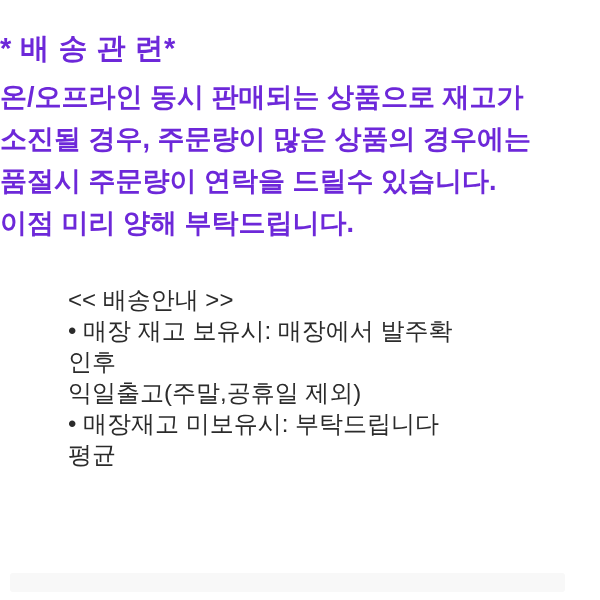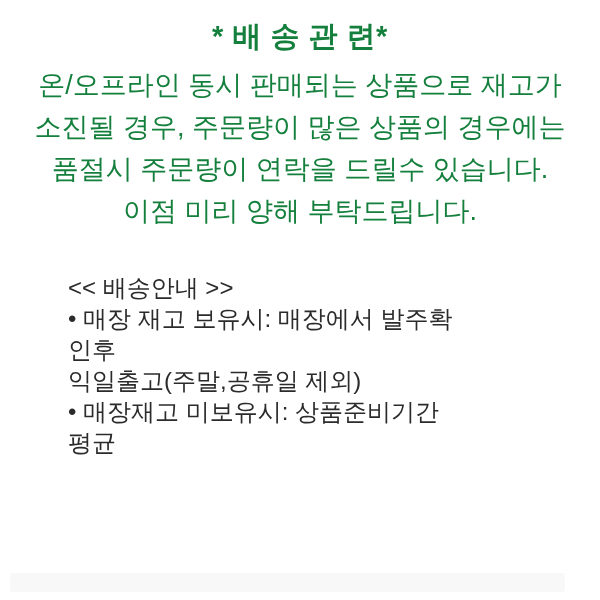--- a/index.html
+++ b/index.html
@@ -9,37 +9,36 @@
   }
   .page {
     position: relative;
     width: 600px;
     height: 600px;
     background: #ffffff;
     overflow: hidden;
     font-family: "Liberation Sans", sans-serif;
   }
   .notice {
-    padding-top: 16px;
-    text-align: center;
-    color: #15803d;
+    padding-top: 28px;
+    color: #6d28d9;
   }
   .notice-title {
     font-size: 29px;
     line-height: 40px;
     font-weight: 700;
     letter-spacing: 0.5px;
   }
   .notice-body {
     margin-top: 8px;
   }
   .notice-line {
     font-size: 27px;
     line-height: 42px;
-    font-weight: 400;
+    font-weight: 700;
     white-space: nowrap;
   }
   .guide {
     margin-top: 40px;
     padding-left: 68px;
     padding-right: 60px;
     text-align: left;
     color: #2b2b2b;
   }
   .guide-line {
@@ -71,19 +70,19 @@
       <div class="notice-line">품절시 주문량이 연락을 드릴수 있습니다.</div>
       <div class="notice-line">이점 미리 양해 부탁드립니다.</div>
     </div>
   </div>
 
   <div class="guide">
     <div class="guide-line">&lt;&lt; 배송안내 &gt;&gt;</div>
     <div class="guide-line">• 매장 재고 보유시: 매장에서 발주확</div>
     <div class="guide-line">인후</div>
     <div class="guide-line">익일출고(주말,공휴일 제외)</div>
-    <div class="guide-line">• 매장재고 미보유시: 상품준비기간</div>
+    <div class="guide-line">• 매장재고 미보유시: 부탁드립니다</div>
     <div class="guide-line">평균</div>
   </div>
 
   <div class="divider-bar"></div>
 
 </div>
 
 </body></html>

